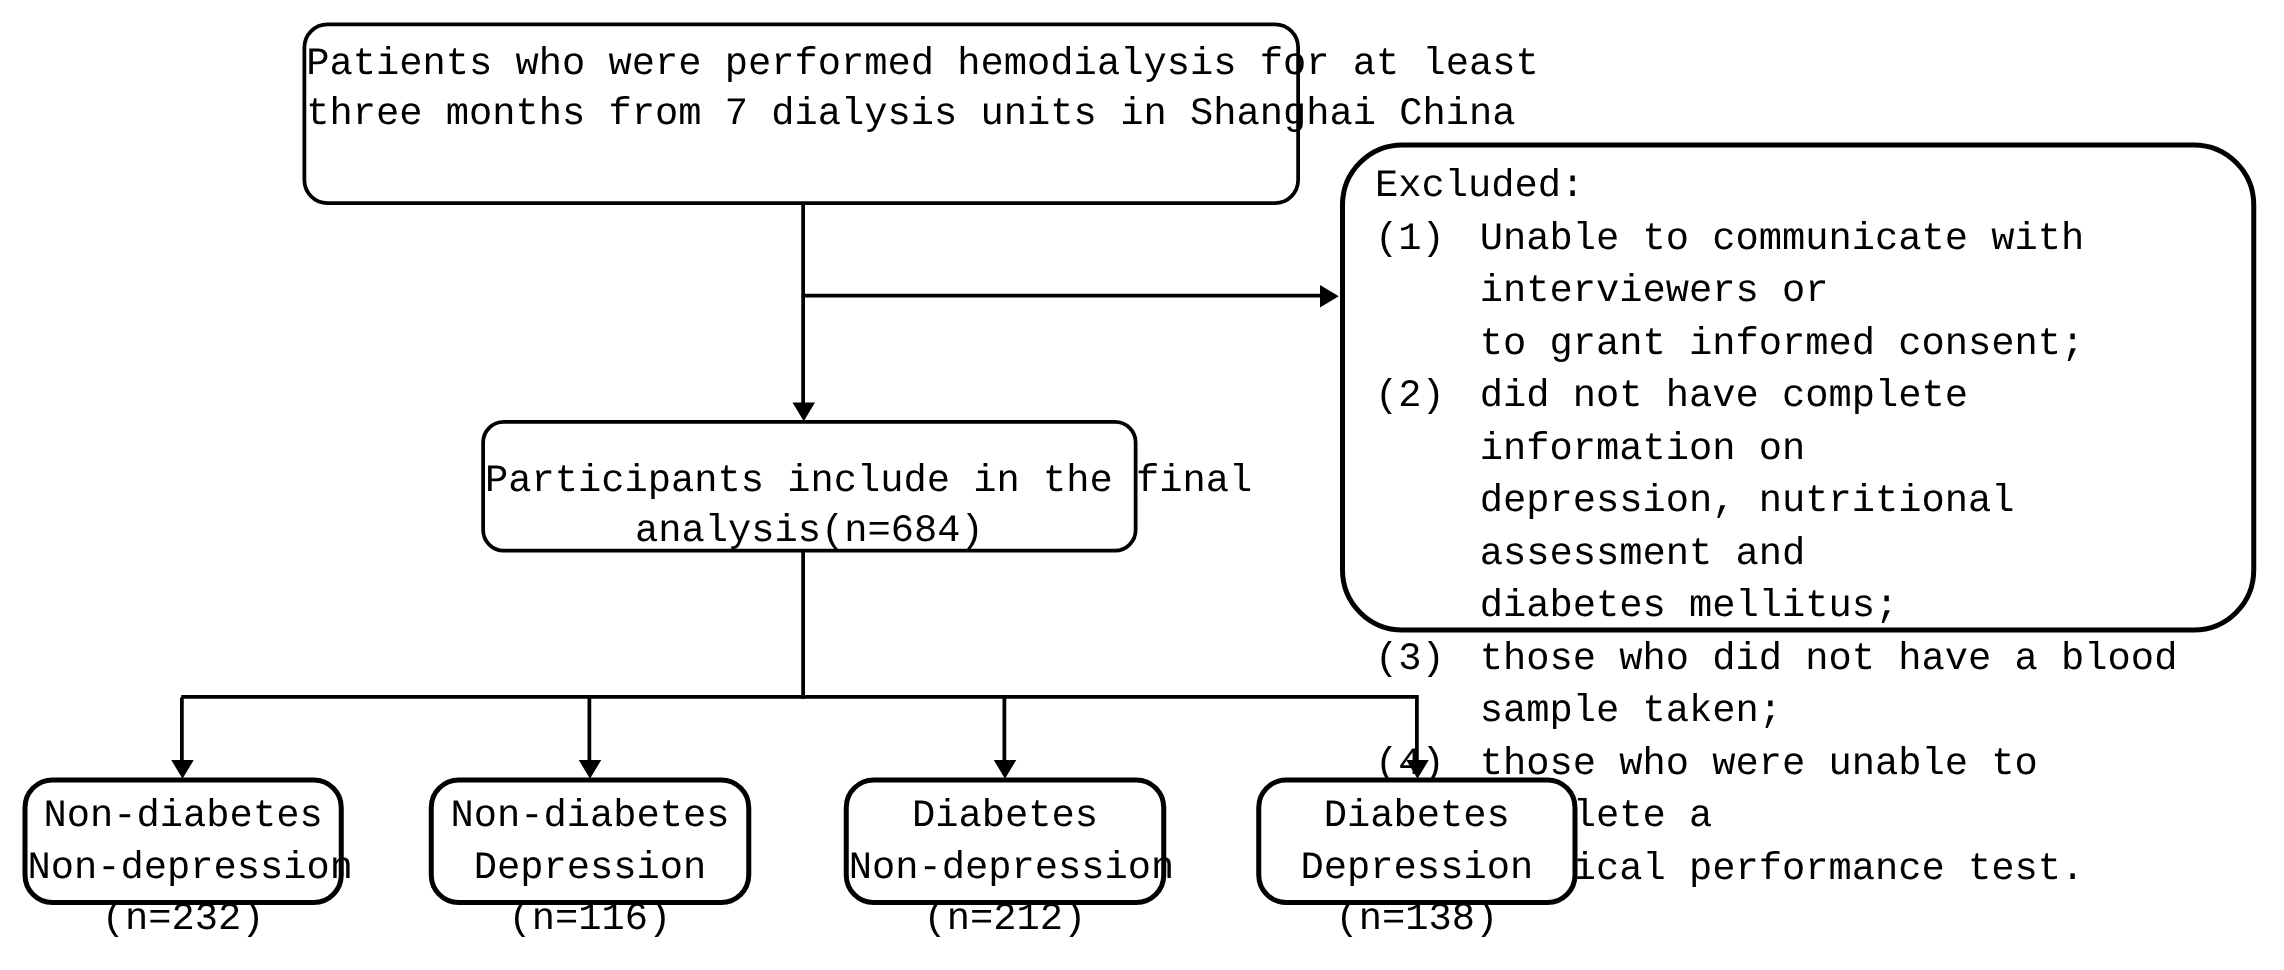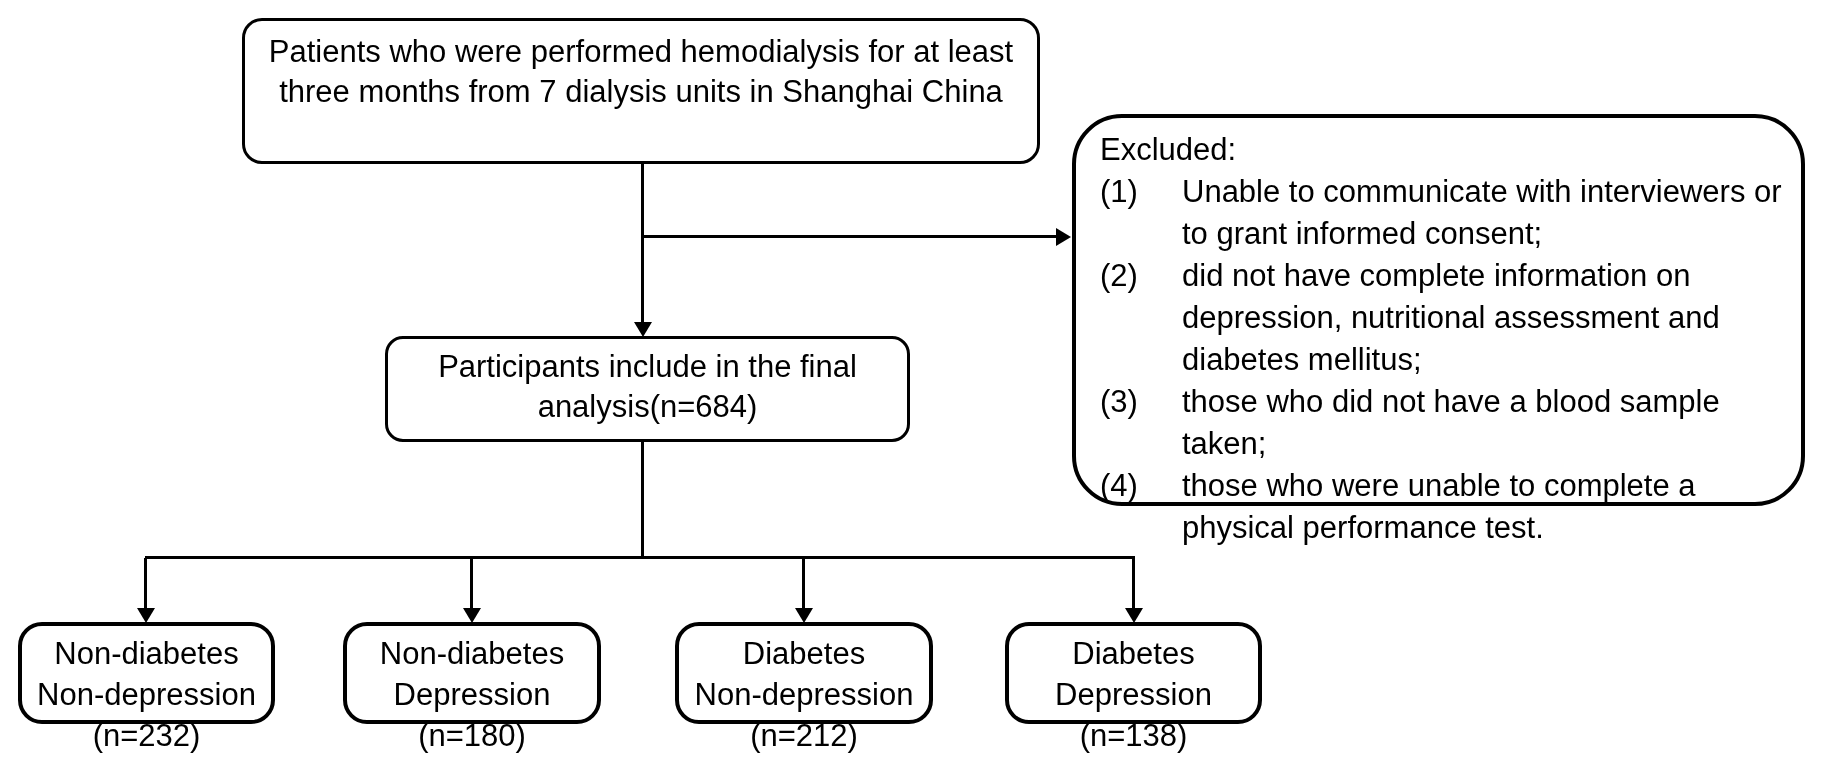--- a/index.html
+++ b/index.html
@@ -1,37 +1,37 @@
 <!DOCTYPE html>
 <html><head>
 <meta charset="utf-8">
 <style>
   html, body { margin: 0; padding: 0; background: #ffffff; }
   .canvas {
     position: relative;
     width: 1827px;
     height: 776px;
     background: #ffffff;
-    font-family: Liberation Sans, sans-serif;
+    font-family: Liberation Mono, monospace;
     color: #000000;
     overflow: hidden;
   }
   .box {
     position: absolute;
     background: #ffffff;
     border: 3px solid #000000;
     box-sizing: border-box;
     text-align: center;
     font-size: 31px;
     line-height: 40px;
   }
   .box .bline { white-space: nowrap; }
 
   .source-box   { left: 242px;  top: 18px;  width: 798px; height: 146px; border-radius: 20px; padding-top: 11px; }
-  .final-box    { left: 385px;  top: 336px; width: 525px; height: 106px; border-radius: 18px; padding-top: 8px; }
+  .final-box    { left: 385px;  top: 336px; width: 525px; height: 106px; border-radius: 18px; padding-top: 27px; }
 
   .excluded-box {
     left: 1072px; top: 114px; width: 733px; height: 392px;
     border-radius: 50px; border-width: 4px;
     text-align: left; padding: 11px 14px 0 24px; line-height: 42px;
   }
   .ex-item { display: flex; }
   .ex-num  { flex: 0 0 54px; }
   .ex-text { flex: 1 1 auto; white-space: pre-line; margin-left: 28px; }
 
@@ -106,21 +106,21 @@
   </div>
 
   <div class="box group-box group-1">
     <div class="bline">Non-diabetes</div>
     <div class="bline">Non-depression</div>
     <div class="bline">(n=232)</div>
   </div>
   <div class="box group-box group-2">
     <div class="bline">Non-diabetes</div>
     <div class="bline">Depression</div>
-    <div class="bline">(n=180)</div>
+    <div class="bline">(n=116)</div>
   </div>
   <div class="box group-box group-3">
     <div class="bline">Diabetes</div>
     <div class="bline">Non-depression</div>
     <div class="bline">(n=212)</div>
   </div>
   <div class="box group-box group-4">
     <div class="bline">Diabetes</div>
     <div class="bline">Depression</div>
     <div class="bline">(n=138)</div>

